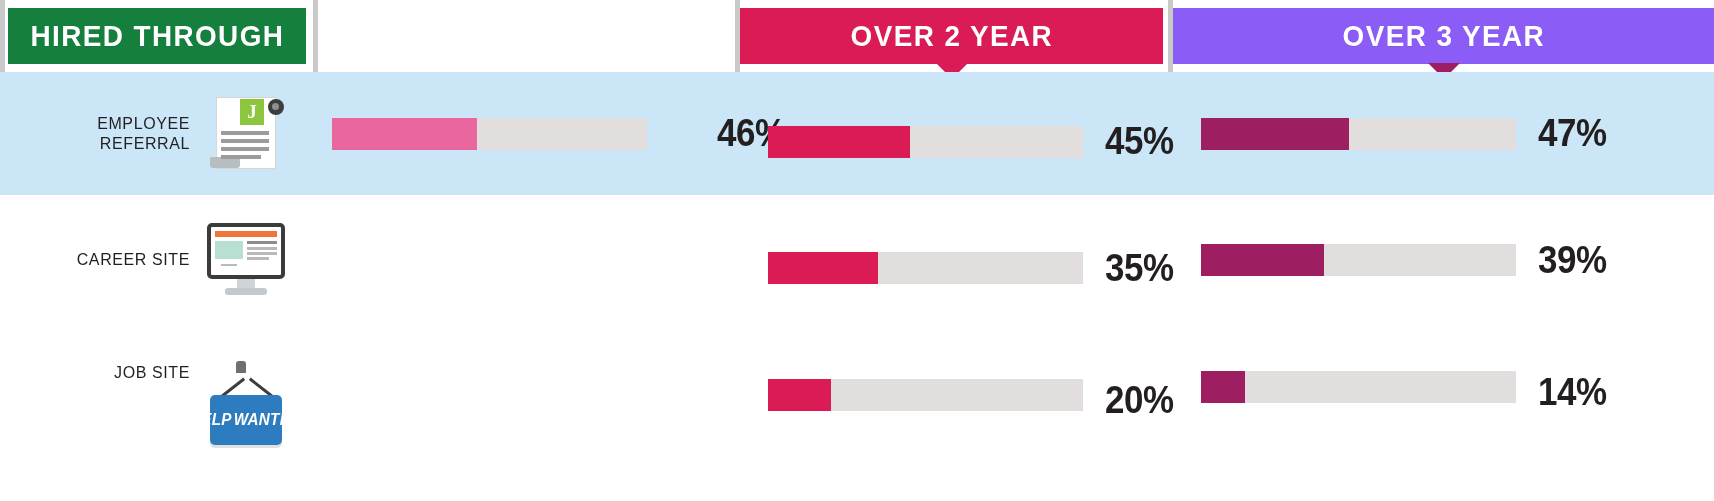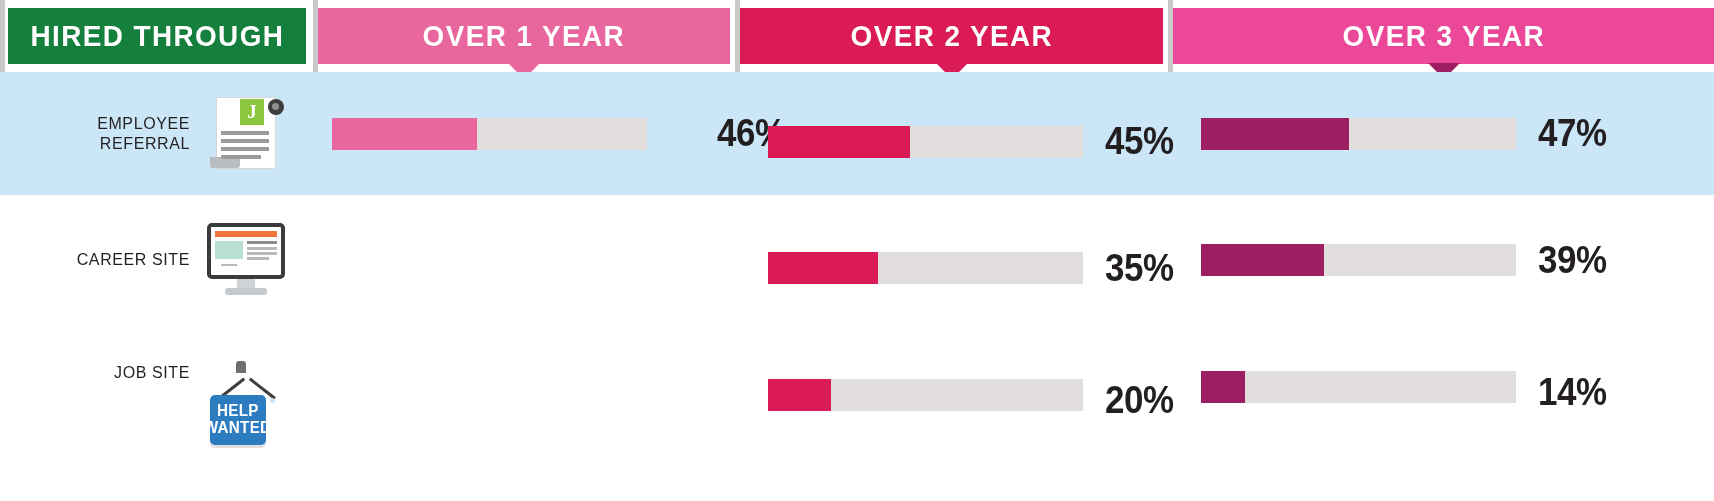--- a/index.html
+++ b/index.html
@@ -50,21 +50,21 @@
     margin-left:-16px;
     width:0;height:0;
     border-left:16px solid transparent;
     border-right:16px solid transparent;
     border-top:16px solid currentColor;
   }
 
   .hcell.h0{left:8px;width:298px;background:#15803d;color:#2e7cc0;}
   .hcell.h1{left:318px;width:412px;background:#e9669e;color:#e9669e;}
   .hcell.h2{left:740px;width:423px;background:#da1b55;color:#da1b55;}
-  .hcell.h3{left:1173px;width:541px;background:#ec4899;color:#9d1f62;}
+  .hcell.h3{left:1173px;width:541px;background:#8b5cf6;color:#9d1f62;}
 
   
   .row{
     position:absolute;left:0;width:1714px;
   }
   .row.row0{top:72px;height:123px;background:#cbe7f7;}
   .row.row1{top:195px;height:130px;background:#ffffff;}
   .row.row2{top:325px;height:176px;background:#ffffff;}
 
   
@@ -198,24 +198,24 @@
     position:absolute;top:0;width:32px;height:3px;background:#3d3d3d;
     transform-origin:left center;
   }
   .ic-sign .rope i.l{left:1px;top:20px;transform:rotate(-38deg);}
   .ic-sign .rope i.r{left:57px;top:20px;transform:rotate(-142deg);}
   .ic-sign .hook{
     position:absolute;left:26px;top:-4px;width:10px;height:12px;
     background:#6f6f6f;border-radius:3px 3px 0 0;
   }
   .ic-sign .plate{
-    position:absolute;left:0px;top:30px;width:56px;height:50px;
+    position:absolute;left:0px;top:30px;width:72px;height:50px;
     background:#2e7cc0;border-radius:5px;
     box-shadow:0 3px 0 rgba(0,0,0,0.12);
-    display:flex;flex-direction:column;align-items:center;justify-content:center;
+    display:flex;flex-direction:row;align-items:center;justify-content:center;font-style:italic;
   }
   .ic-sign .plate span{
     color:#ffffff;font-weight:bold;font-size:16px;line-height:1.05;
     letter-spacing:0.3px;font-family:"Liberation Sans", sans-serif;
     transform:scaleX(0.95);
   }
   .ic-sign .eyelet{
     position:absolute;top:33px;width:5px;height:5px;border-radius:50%;background:#cfe3f2;
   }
   .ic-sign .eyelet.le{left:9px;}
@@ -230,24 +230,20 @@
   <div class="vrule r1"></div>
   <div class="vrule r2"></div>
   <div class="vrule r3"></div>
 
   <div class="header-row">
 
     <div class="hcell h0">
       <span class="htext">HIRED THROUGH</span>
     </div>
 
-    <div class="hcell h1">
-      <span class="htext">OVER 1 YEAR</span>
-      <span class="notch"></span>
-    </div>
 
     <div class="hcell h2">
       <span class="htext">OVER 2 YEAR</span>
       <span class="notch"></span>
     </div>
 
     <div class="hcell h3">
       <span class="htext">OVER 3 YEAR</span>
       <span class="notch"></span>
     </div>

